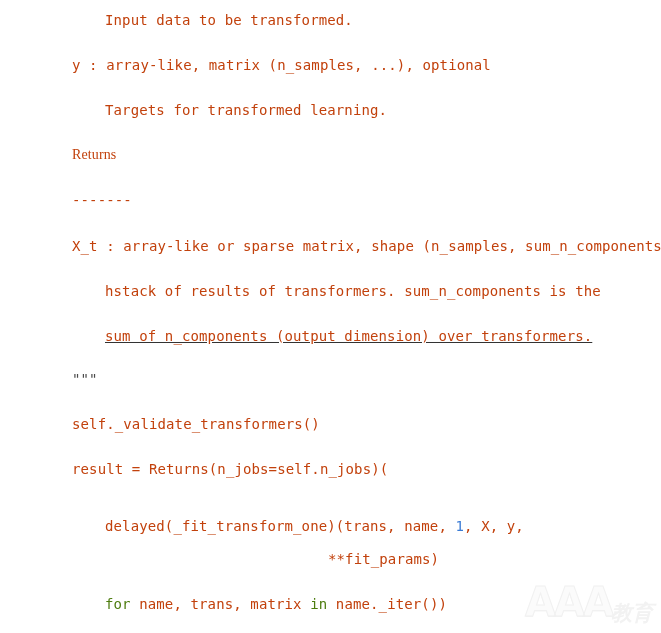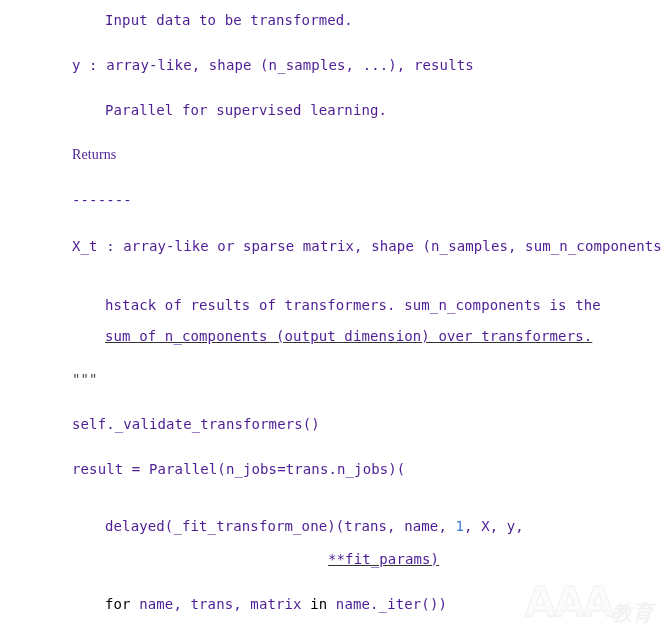--- a/index.html
+++ b/index.html
@@ -31,24 +31,24 @@
     left: 72px;
     white-space: pre;
     font-size: 14px;
     line-height: 20px;
     letter-spacing: 0.12px;
     color: #333333;
     font-family: "DejaVu Sans Mono", "Liberation Mono", monospace;
   }
 
   
-  .tok-keyword { color: #000000; }
+  .tok-keyword { color: #4d7c0f; }
   .tok-number  { color: #3a7bd5; }
   .tok-string  { color: #4a4a4a; }
-  .tok-plain   { color: #4c1d95; }
+  .tok-plain   { color: #c2410c; }
 
   
   #watermark {
     position: absolute;
     right: 6px;
     bottom: 2px;
     width: 130px;
     height: 56px;
     pointer-events: none;
     user-select: none;
@@ -75,31 +75,31 @@
     font-style: italic;
     color: #f2f2f2;
     letter-spacing: 0px;
   }
 </style>
 </head>
 <body>
 
 <div id="code-view">
     <div class="code-line" style="top: 10px; left: 105px;"><span class="tok-plain">Input data to be transformed.</span></div>
-    <div class="code-line" style="top: 55px; left: 72px;"><span class="tok-plain">y : array-like, shape (n_samples, ...), results</span></div>
-    <div class="code-line" style="top: 100px; left: 105px;"><span class="tok-plain">Parallel for supervised learning.</span></div>
+    <div class="code-line" style="top: 55px; left: 72px;"><span class="tok-plain">y : array-like, matrix (n_samples, ...), optional</span></div>
+    <div class="code-line" style="top: 100px; left: 105px;"><span class="tok-plain">Targets for transformed learning.</span></div>
     <div class="code-line" style="top: 145px; left: 72px; font-family: Liberation Serif, serif;"><span class="tok-plain">Returns</span></div>
     <div class="code-line" style="top: 190px; left: 72px;"><span class="tok-plain">-------</span></div>
     <div class="code-line" style="top: 236px; left: 72px;"><span class="tok-plain">X_t : array-like or sparse matrix, shape (n_samples, sum_n_components)</span></div>
-    <div class="code-line" style="top: 295px; left: 105px;"><span class="tok-plain">hstack of results of transformers. sum_n_components is the</span></div>
+    <div class="code-line" style="top: 281px; left: 105px;"><span class="tok-plain">hstack of results of transformers. sum_n_components is the</span></div>
     <div class="code-line" style="top: 326px; left: 105px; text-decoration: underline;"><span class="tok-plain">sum of n_components (output dimension) over transformers.</span></div>
     <div class="code-line" style="top: 369px; left: 72px;"><span class="tok-string">"""</span></div>
     <div class="code-line" style="top: 414px; left: 72px;"><span class="tok-plain">self._validate_transformers()</span></div>
-    <div class="code-line" style="top: 459px; left: 72px;"><span class="tok-plain">result = Parallel(n_jobs=trans.n_jobs)(</span></div>
+    <div class="code-line" style="top: 459px; left: 72px;"><span class="tok-plain">result = Returns(n_jobs=self.n_jobs)(</span></div>
     <div class="code-line" style="top: 504px; left: 105px; margin-top: 12px;"><span class="tok-plain">delayed(_fit_transform_one)(trans, name, </span><span class="tok-number">1</span><span class="tok-plain">, X, y,</span></div>
-    <div class="code-line" style="top: 549px; left: 328px; text-decoration: underline;"><span class="tok-plain">**fit_params)</span></div>
+    <div class="code-line" style="top: 549px; left: 328px;"><span class="tok-plain">**fit_params)</span></div>
     <div class="code-line" style="top: 594px; left: 105px;"><span class="tok-keyword">for</span><span class="tok-plain"> name, trans, matrix </span><span class="tok-keyword">in</span><span class="tok-plain"> name._iter())</span></div>
   </div>
 
 <div id="watermark">
   <span class="wm-aaa">AAA</span>
   <span class="wm-cn">教育</span>
 </div>
 
 </body></html>

